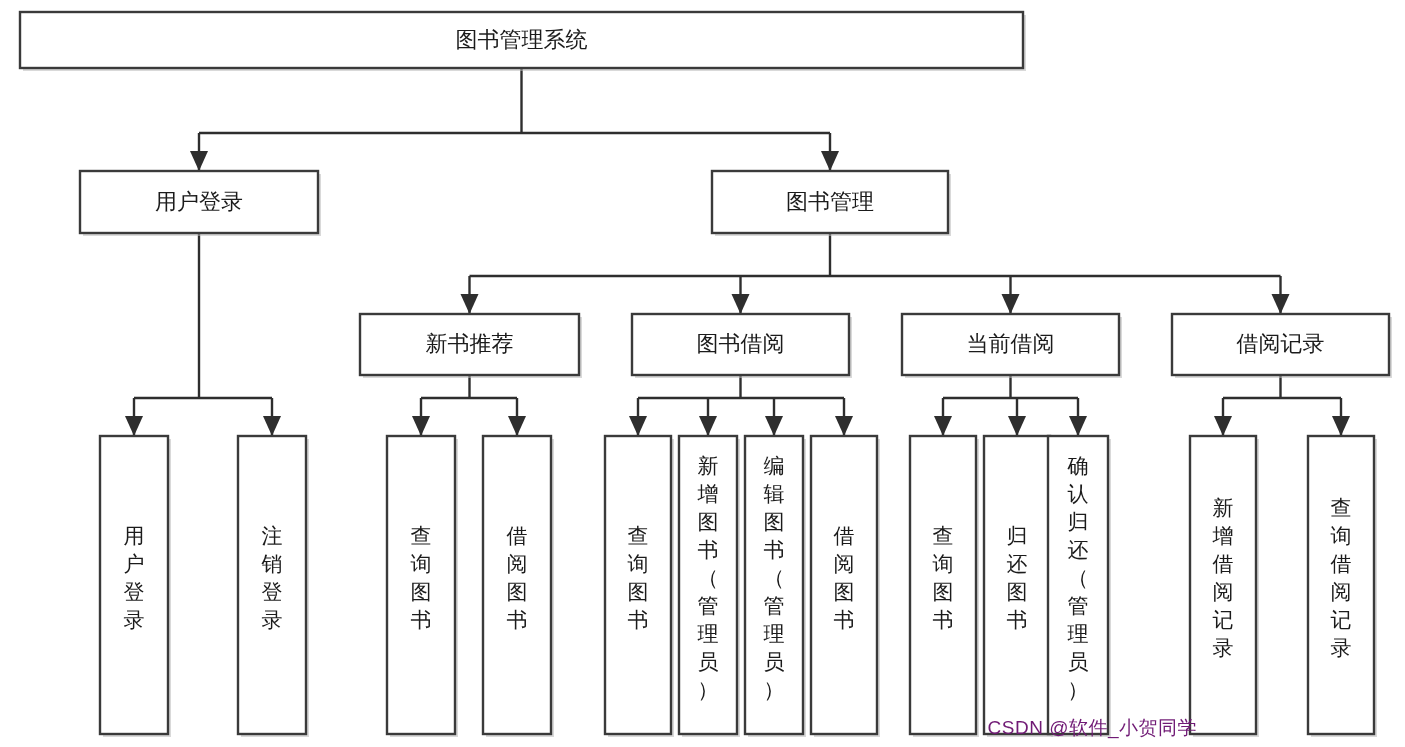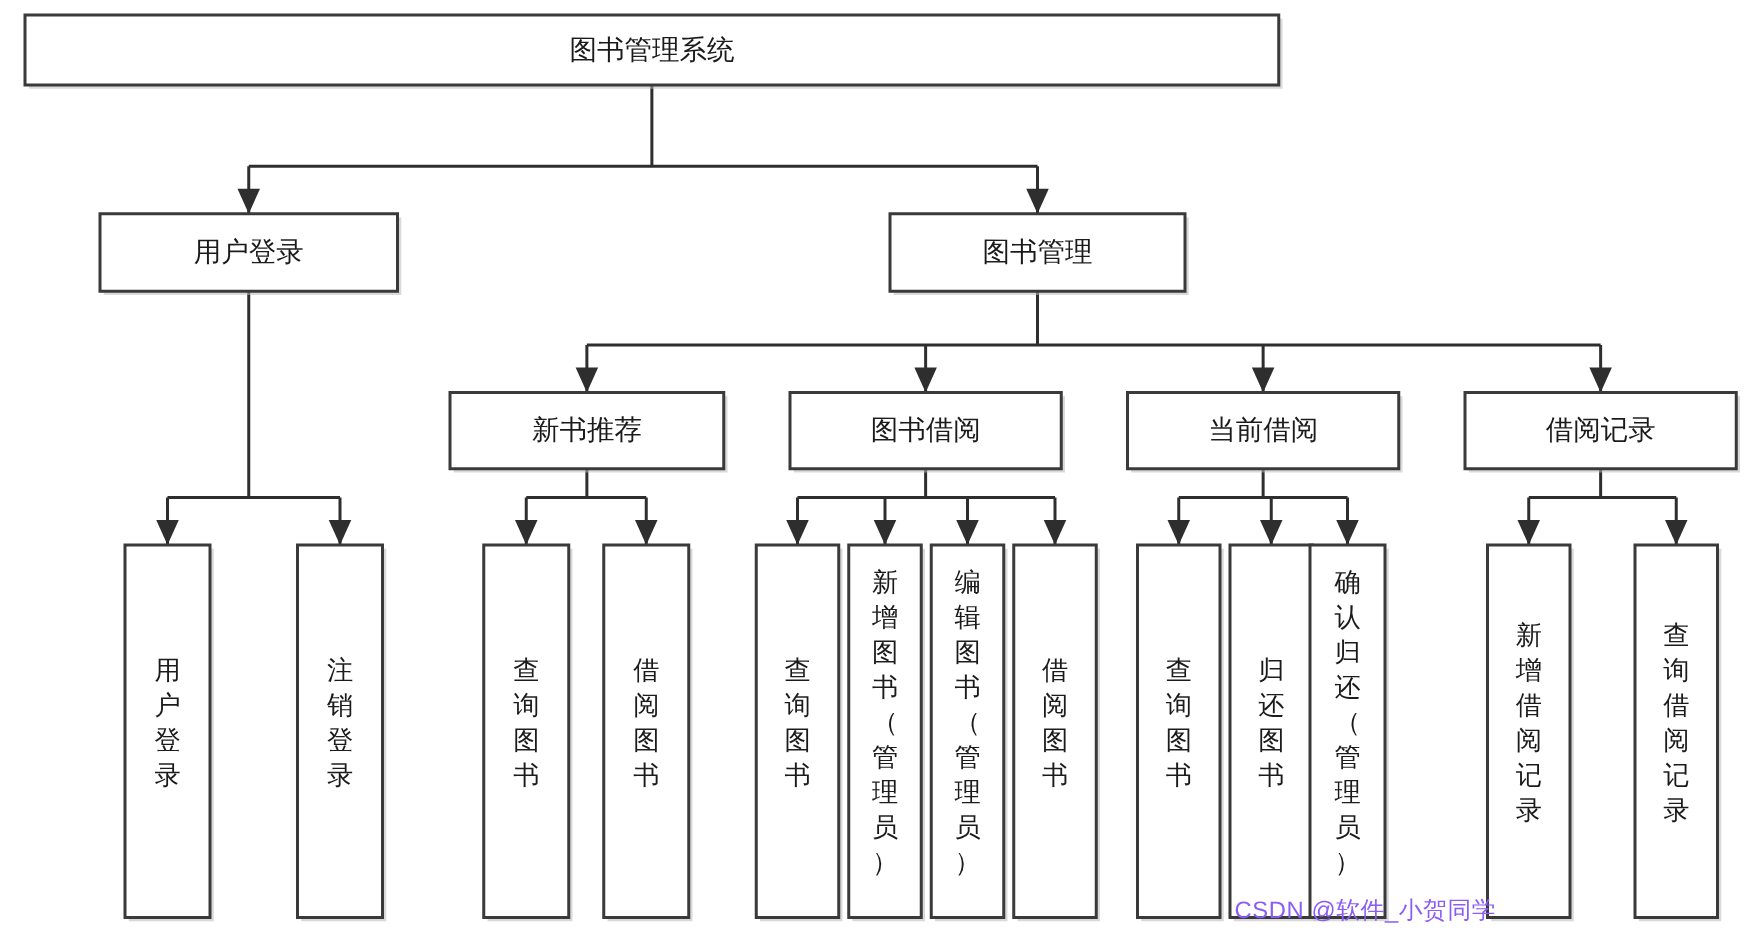--- a/index.html
+++ b/index.html
@@ -56,21 +56,21 @@
   }
   .arrow-head {
     fill: #2e2e2e;
   }
   .watermark {
     position: absolute;
     right: 10px;
     bottom: 6px;
     font-family: "Liberation Sans", "DejaVu Sans", sans-serif;
     font-size: 19px;
-    color: #8b5cf6;
+    color: #701a75;
     letter-spacing: 0.5px;
     white-space: nowrap;
     user-select: none;
   }
 </style>
 </head>
 <body>
 
 <div id="diagram-root">
   <svg class="flowchart" viewBox="0 0 1405 747">

